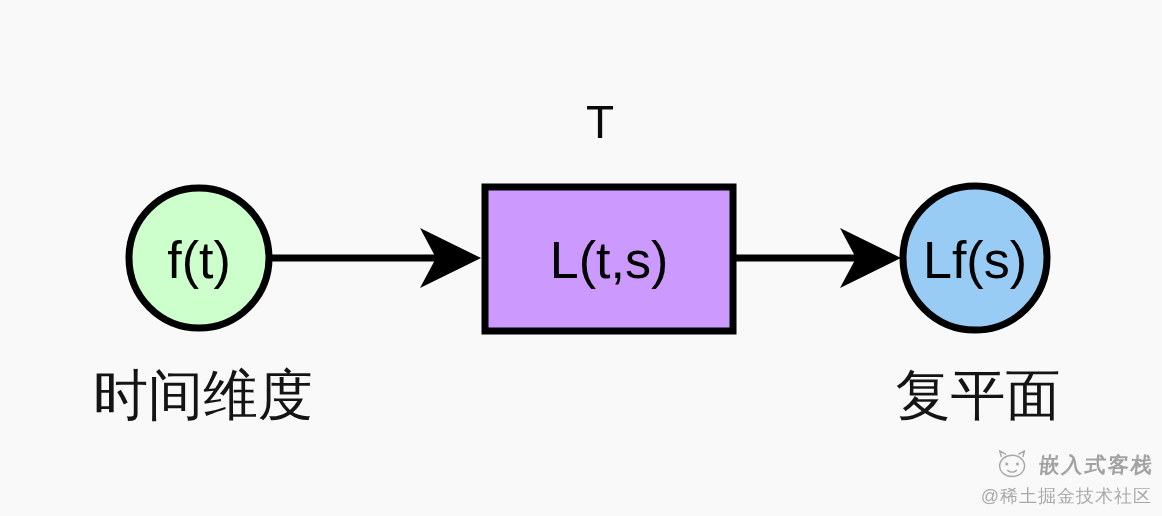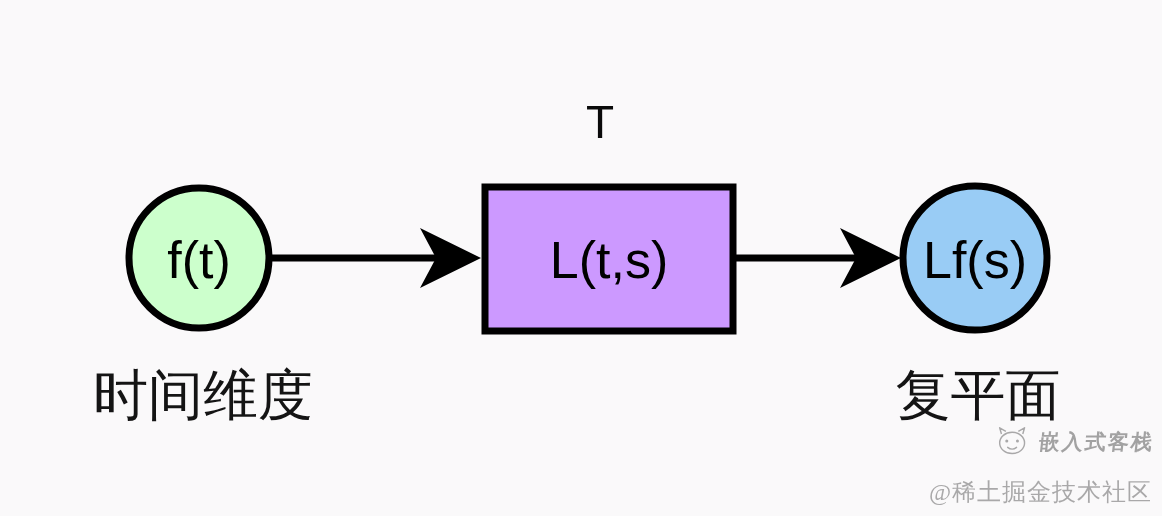--- a/index.html
+++ b/index.html
@@ -69,26 +69,26 @@
   #watermark-brand {
     font-family: "DejaVu Serif", "Liberation Serif", serif;
     font-size: 21px;
     letter-spacing: 2px;
     color: #2b2b2b;
     font-weight: 700;
     transform: skewX(-6deg);
     white-space: nowrap;
   }
   #watermark-handle {
-    font-family: Liberation Serif, serif;
-    font-size: 24px;
+    font-family: Liberation Sans, sans-serif;
+    font-size: 18px;
     letter-spacing: 1px;
     color: #3a3a3a;
     white-space: nowrap;
-    margin-top: 18px;
+    margin-top: 3px;
     margin-right: 2px;
   }
   #watermark-logo {
     width: 36px;
     height: 32px;
     flex: 0 0 auto;
   }
 </style>
 </head>
 <body>

